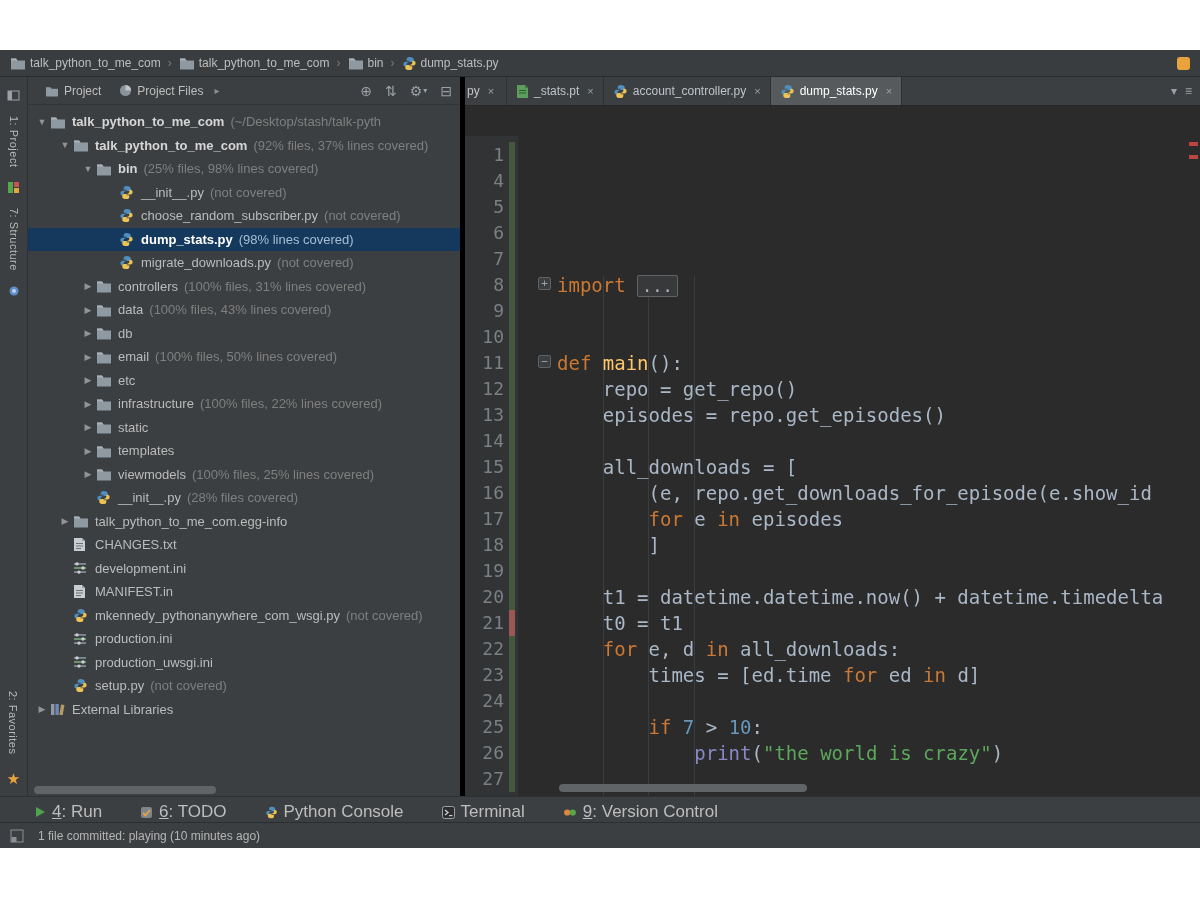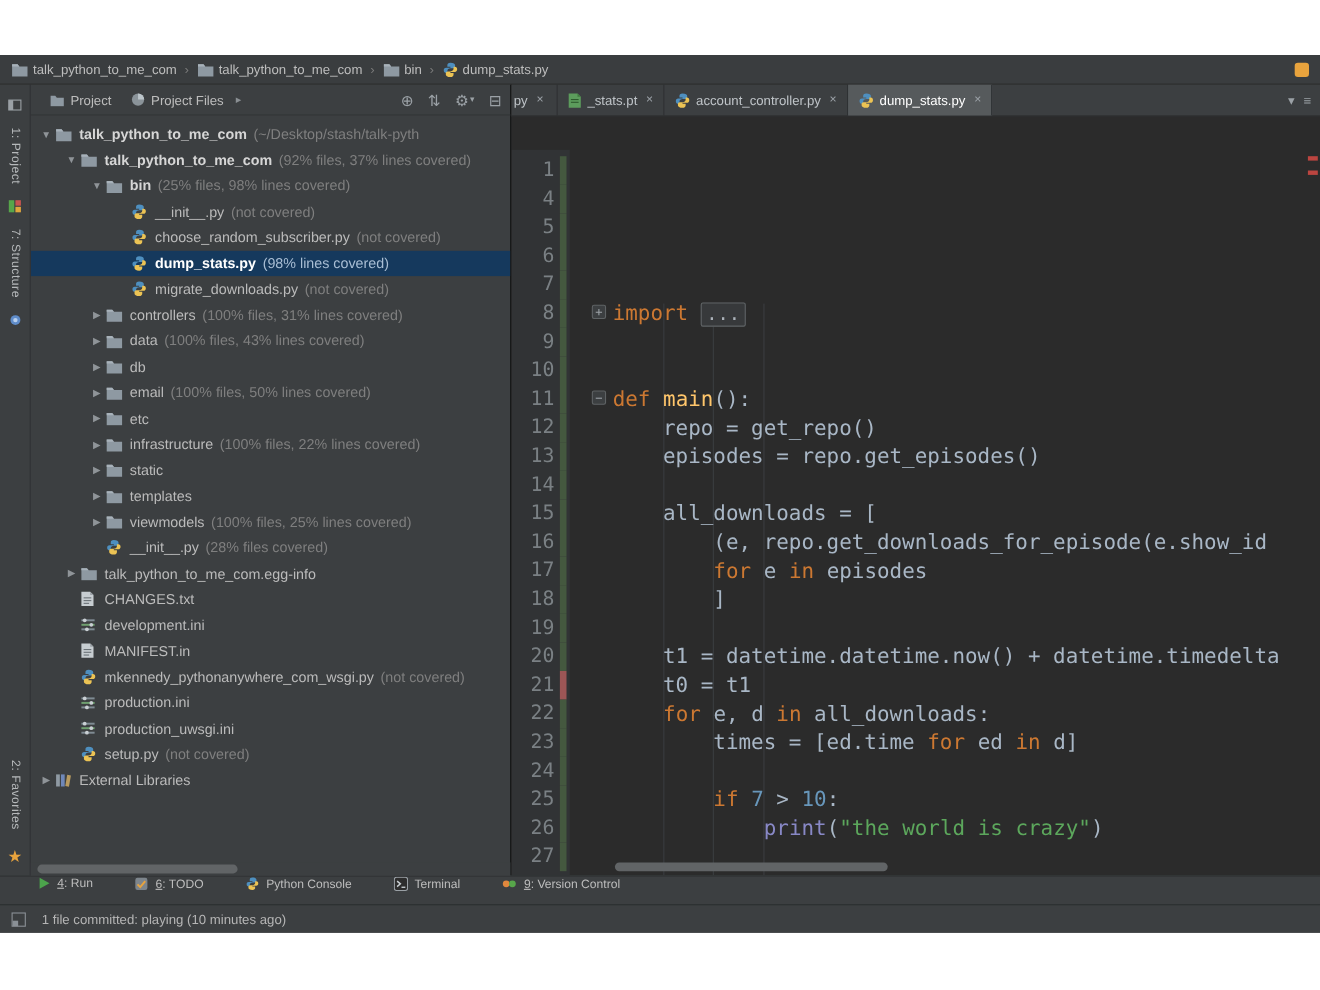--- a/index.html
+++ b/index.html
@@ -22,21 +22,21 @@
   
   .stripe { width:28px; flex:none; background:#3c3f41; border-right:1px solid #2e3133;
     display:flex; flex-direction:column; align-items:center; padding:8px 0 6px; color:#b6b9bb; }
   .vtext { writing-mode:vertical-rl; font-size:11px; margin:10px 0; letter-spacing:.5px; cursor:default; }
   .stripe .icon { margin:4px 0; }
   .stripe-bottom { margin-top:auto; display:flex; flex-direction:column; align-items:center; }
   .star { color:#e8a33d; font-size:15px; margin:6px 0 2px; }
 
   
   .project-col { width:437px; flex:none; display:flex; flex-direction:column;
-    background:#3c3f41; border-right:1px solid #000000; min-height:0; }
+    background:#3c3f41; border-right:5px solid #000000; min-height:0; }
   .project-header { height:28px; flex:none; display:flex; align-items:center;
     font-size:12px; color:#bdbdbd; border-bottom:1px solid #323537; padding:0 8px; }
   .ptab { display:flex; align-items:center; gap:5px; padding:0 9px; height:100%; cursor:default; }
   .phdr-chevron { color:#8a8f93; font-size:10px; margin-left:2px; }
   .phdr-icons { margin-left:auto; display:flex; align-items:center; gap:13px;
     color:#9ba1a6; font-size:14px; }
   .phdr-icons .gear-wrap { display:flex; align-items:center; gap:1px; }
   .phdr-icons .mini-arrow { font-size:8px; color:#9ba1a6; }
 
   .tree { flex:1; overflow:hidden; padding-top:5px; font-size:13px; color:#bbbbbb; }
@@ -89,21 +89,21 @@
     background:#3c3f41; border-radius:2px; }
   .caret { display:inline-block; width:2px; height:21px; background:#f0f0f0;
     vertical-align:text-bottom; }
   .guide { position:absolute; width:1px; top:140px; height:544px; background:#3a3d40; }
   .stripe-mark { position:absolute; right:2px; width:9px; height:4px; background:#bc4540; }
   .editor-hscroll { position:absolute; left:94px; bottom:4px; width:248px; height:8px;
     background:#616466; border-radius:4px; }
 
   
   .bottombar { height:26px; flex:none; background:#3c3f41; border-top:1px solid #2f3234;
-    display:flex; align-items:flex-start; gap:38px; padding-left:34px; font-size:11px; color:#bdbdbd; }
+    display:flex; align-items:flex-end; gap:38px; padding-left:34px; font-size:17px; color:#bdbdbd; }
   .bb-item { display:flex; align-items:center; gap:6px; cursor:default; }
   .bb-item u { text-decoration:underline; }
   .statusbar { height:26px; flex:none; background:#3c3f41; border-top:1px solid #2b2e30;
     display:flex; align-items:center; padding:0 10px; gap:14px; font-size:12px; color:#b5b5b5; }
 
   .icon { display:inline-flex; align-items:center; }
   .icon svg { display:block; }
 </style>
 </head>
 <body>

